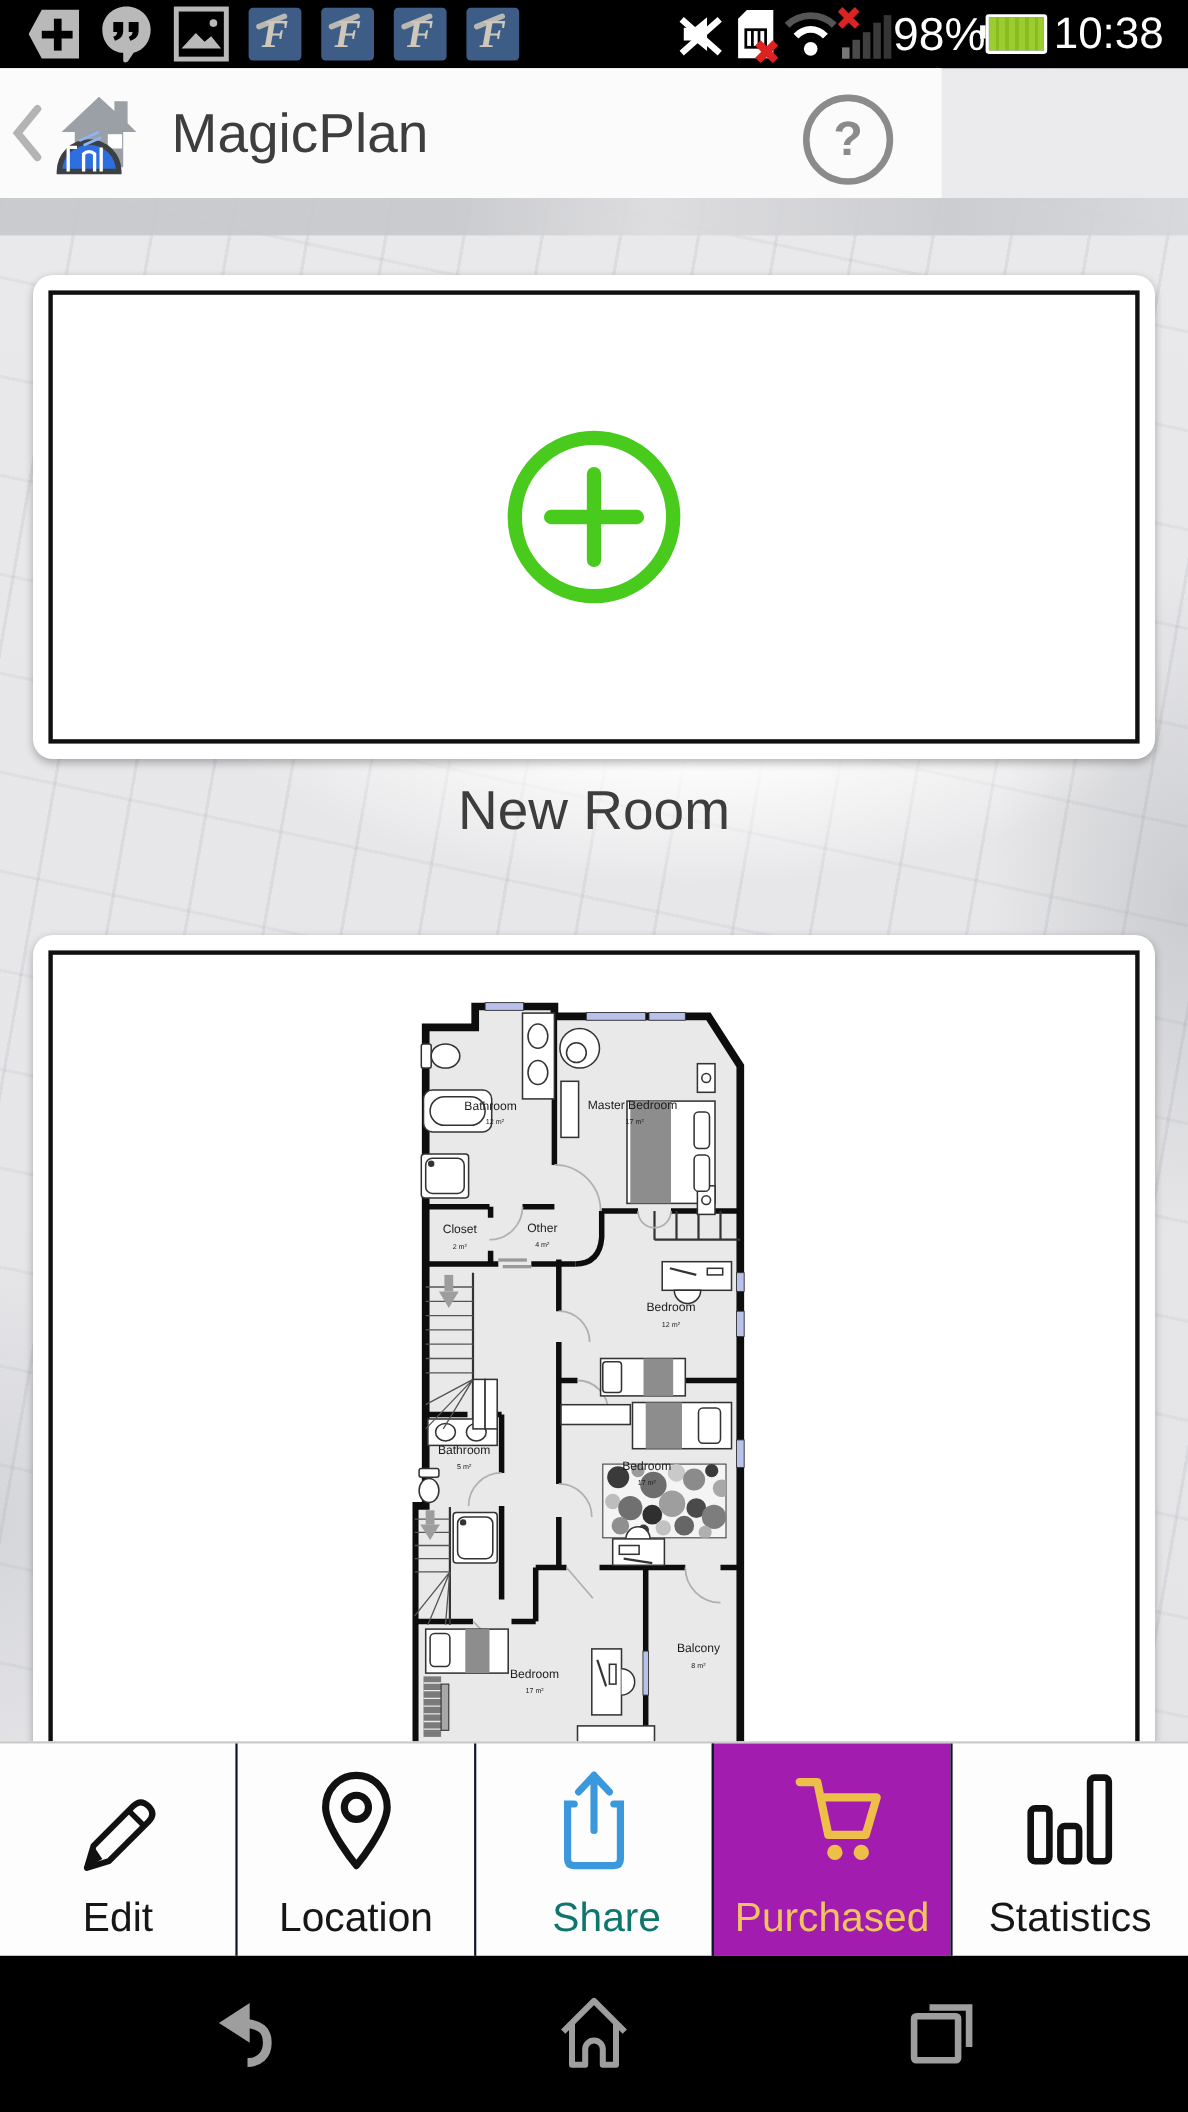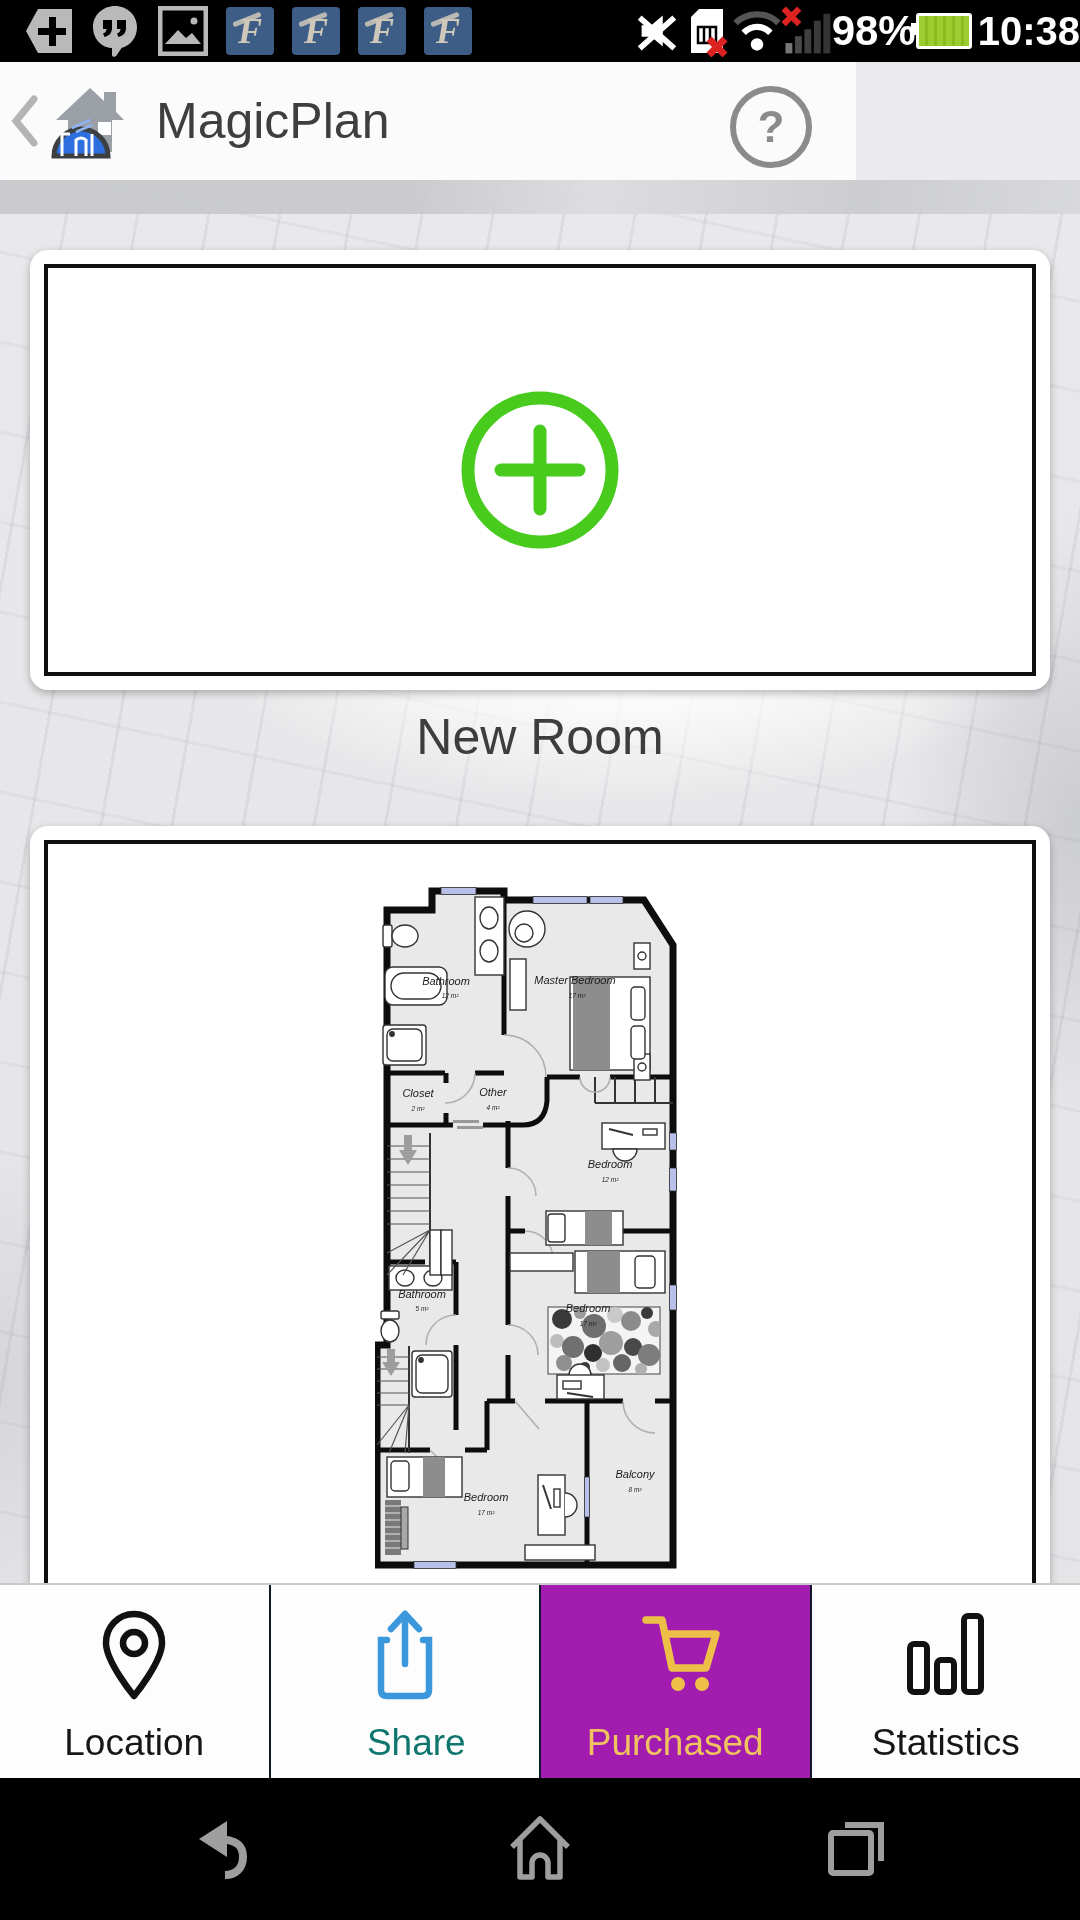--- a/index.html
+++ b/index.html
@@ -5,21 +5,21 @@
   html,body{margin:0;padding:0;}
   body{
     width:1080px;height:1920px;position:relative;overflow:hidden;
     background:#ebebed;font-family:"Liberation Sans","DejaVu Sans",sans-serif;
     -webkit-font-smoothing:antialiased;
   }
   
   .statusbar{position:absolute;top:0;left:0;width:1080px;height:62px;background:#000;
     display:flex;align-items:center;}
   .sb-left{display:flex;align-items:center;gap:18px;padding-left:26px;}
-  .sb-right{display:flex;align-items:center;margin-left:auto;padding-right:0;font-weight:bold;}
+  .sb-right{display:flex;align-items:center;margin-left:auto;padding-right:22px;}
   .sb-ic{width:50px;height:50px;display:flex;align-items:center;justify-content:center;}
   .plusbadge{width:46px;height:46px;background:#b9b9b9;position:relative;
     clip-path:polygon(0 50%,26% 2%,100% 2%,100% 98%,26% 98%);}
   .plusbadge .bar{position:absolute;background:#000;}
   .plusbadge .h{left:12px;top:20px;width:28px;height:7px;}
   .plusbadge .v{left:23px;top:9px;width:7px;height:29px;}
   .falcon{width:48px;height:48px;background:#3d5d86;border-radius:4px;position:relative;
     display:flex;align-items:center;justify-content:center;
     color:#cfc8ba;font-family:"Liberation Serif","DejaVu Serif",serif;
     font-size:36px;font-weight:bold;font-style:italic;}
@@ -49,21 +49,21 @@
       repeating-linear-gradient(12deg,rgba(110,115,128,.07) 0 3px,rgba(0,0,0,0) 3px 88px),
       linear-gradient(#e9e9eb,#e4e4e7);}
   .bg-band{position:absolute;top:180px;left:0;width:1080px;height:34px;
     background:linear-gradient(90deg,#c7c8cb 0 38%,#dcdcdf 55%,#c9cacd 80%,#d6d7da);opacity:.9;}
   
   .card{position:absolute;left:30px;width:1020px;background:#fff;border-radius:18px;
     box-shadow:0 3px 8px rgba(0,0,0,.28);}
   .card .inner{position:absolute;inset:14px;border:4px solid #101010;background:#fff;
     display:flex;align-items:center;justify-content:center;}
   .card1{top:250px;height:440px;}
-  .card2{top:826px;height:818px;font-style:italic;}
+  .card2{top:850px;height:818px;}
   .newroom-label{position:absolute;top:708px;left:0;width:1080px;text-align:center;
     font-size:50px;color:#3d3d3d;}
   
   .tabbar{position:absolute;top:1583px;left:0;width:1080px;height:195px;background:#fdfdfd;
     display:flex;border-top:2px solid #c9c9c9;box-sizing:border-box;}
   .tab{flex:1;display:flex;flex-direction:column;align-items:center;justify-content:flex-end;
     padding-bottom:14px;border-left:2px solid #0f172a;box-sizing:border-box;}
   .tab:first-child{border-left:none;}
   .tab .lbl{font-size:37px;color:#161616;margin-top:10px;}
   .tab.active{background:#a21caf;}
@@ -379,20 +379,28 @@
         <text x="260" y="593" font-size="11">Balcony</text>
         <text x="260" y="607" font-size="6.5">8 m²</text>
       </g>
     </svg>
   </div>
 </div>
 
 <div class="tabbar">
   <div class="tab">
     <svg width="100" height="110" viewBox="0 0 100 110">
+      <path d="M22 96 L28 76 L64 40 Q71 33 78 40 Q85 47 78 54 L42 90 L22 96 Z" fill="none" stroke="#111" stroke-width="5.5" stroke-linejoin="round"></path>
+      <path d="M60 44 L74 58" stroke="#111" stroke-width="5"></path>
+      <polygon points="22,96 28,76 36,88" fill="#111"></polygon>
+    </svg>
+    <div class="lbl">Edit</div>
+  </div>
+  <div class="tab">
+    <svg width="100" height="110" viewBox="0 0 100 110">
       <path d="M50 12 C34 12 22 25 22 41 C22 60 50 94 50 94 C50 94 78 60 78 41 C78 25 66 12 50 12 Z" fill="none" stroke="#111" stroke-width="6.5" stroke-linejoin="round"></path>
       <circle cx="50" cy="41" r="11" fill="none" stroke="#111" stroke-width="6.5"></circle>
     </svg>
     <div class="lbl">Location</div>
   </div>
   <div class="tab share">
     <svg width="100" height="110" viewBox="0 0 100 110">
       <path d="M32 38 H26 V88 Q26 94 32 94 H68 Q74 94 74 88 V38 H68" fill="none" stroke="#3b98dd" stroke-width="6.5" stroke-linecap="round"></path>
       <path d="M50 62 V12 M50 12 L36 27 M50 12 L64 27" fill="none" stroke="#3b98dd" stroke-width="6.5" stroke-linecap="round" stroke-linejoin="round"></path>
     </svg>

